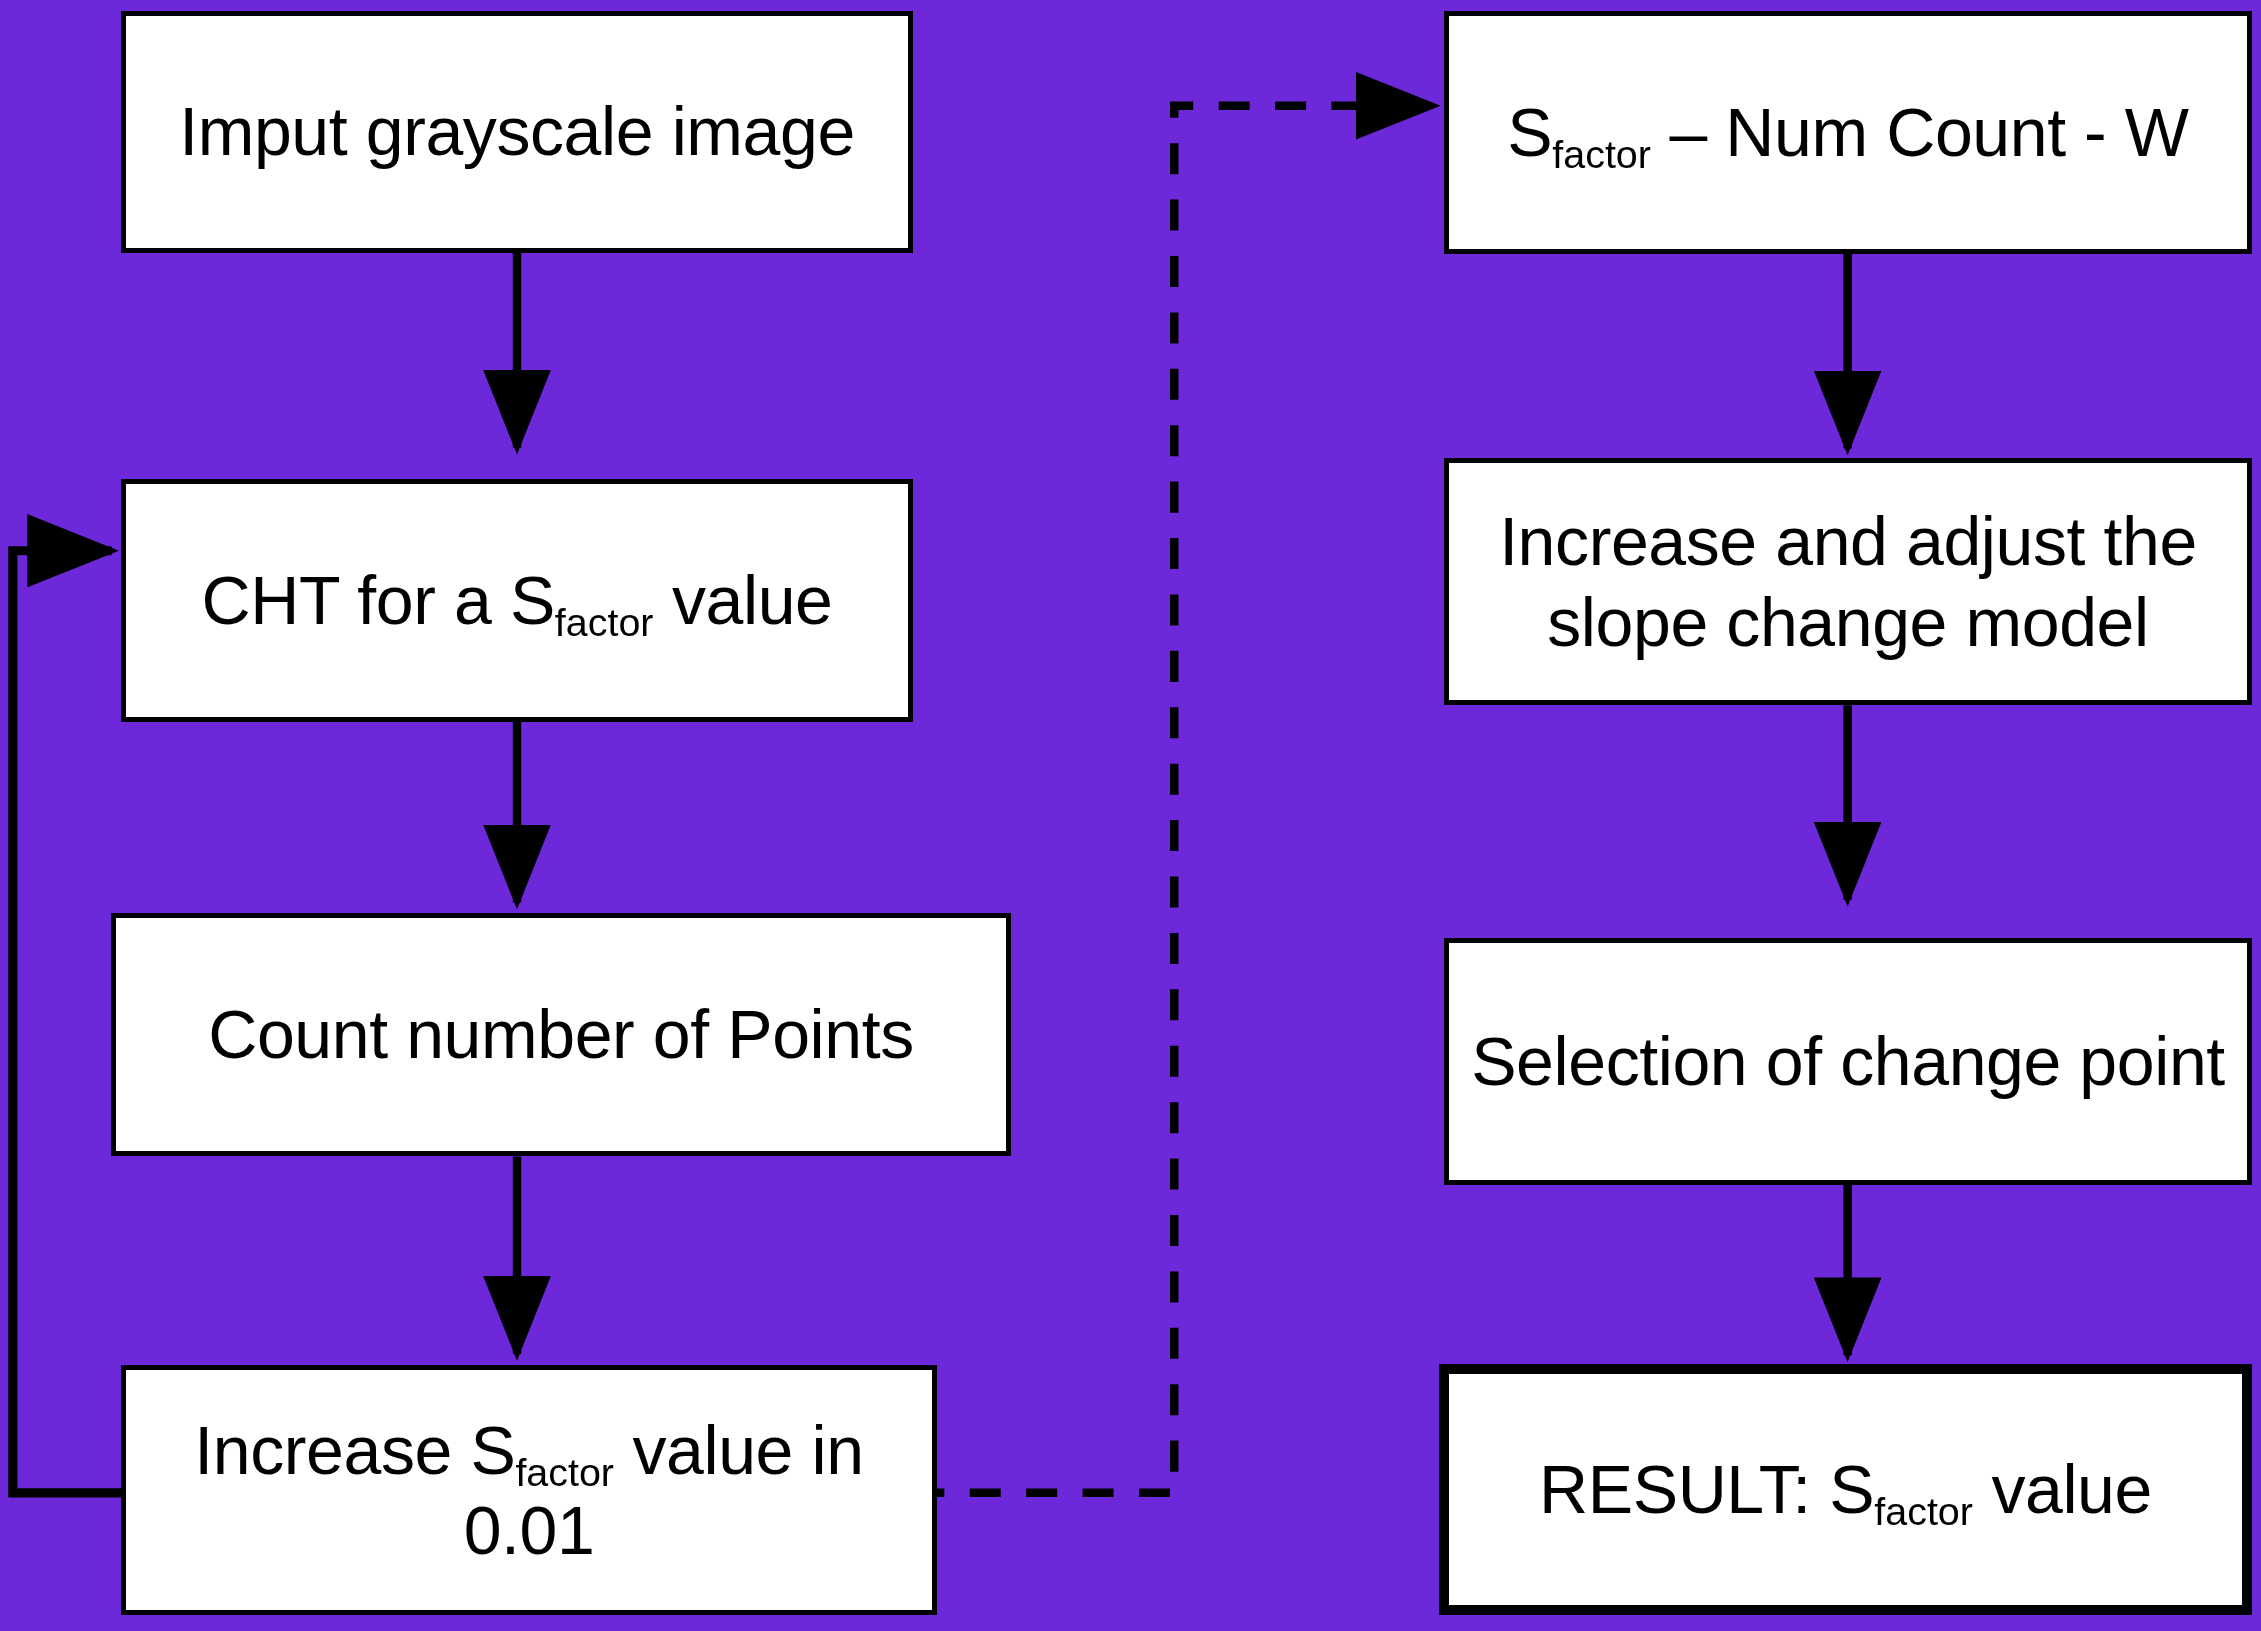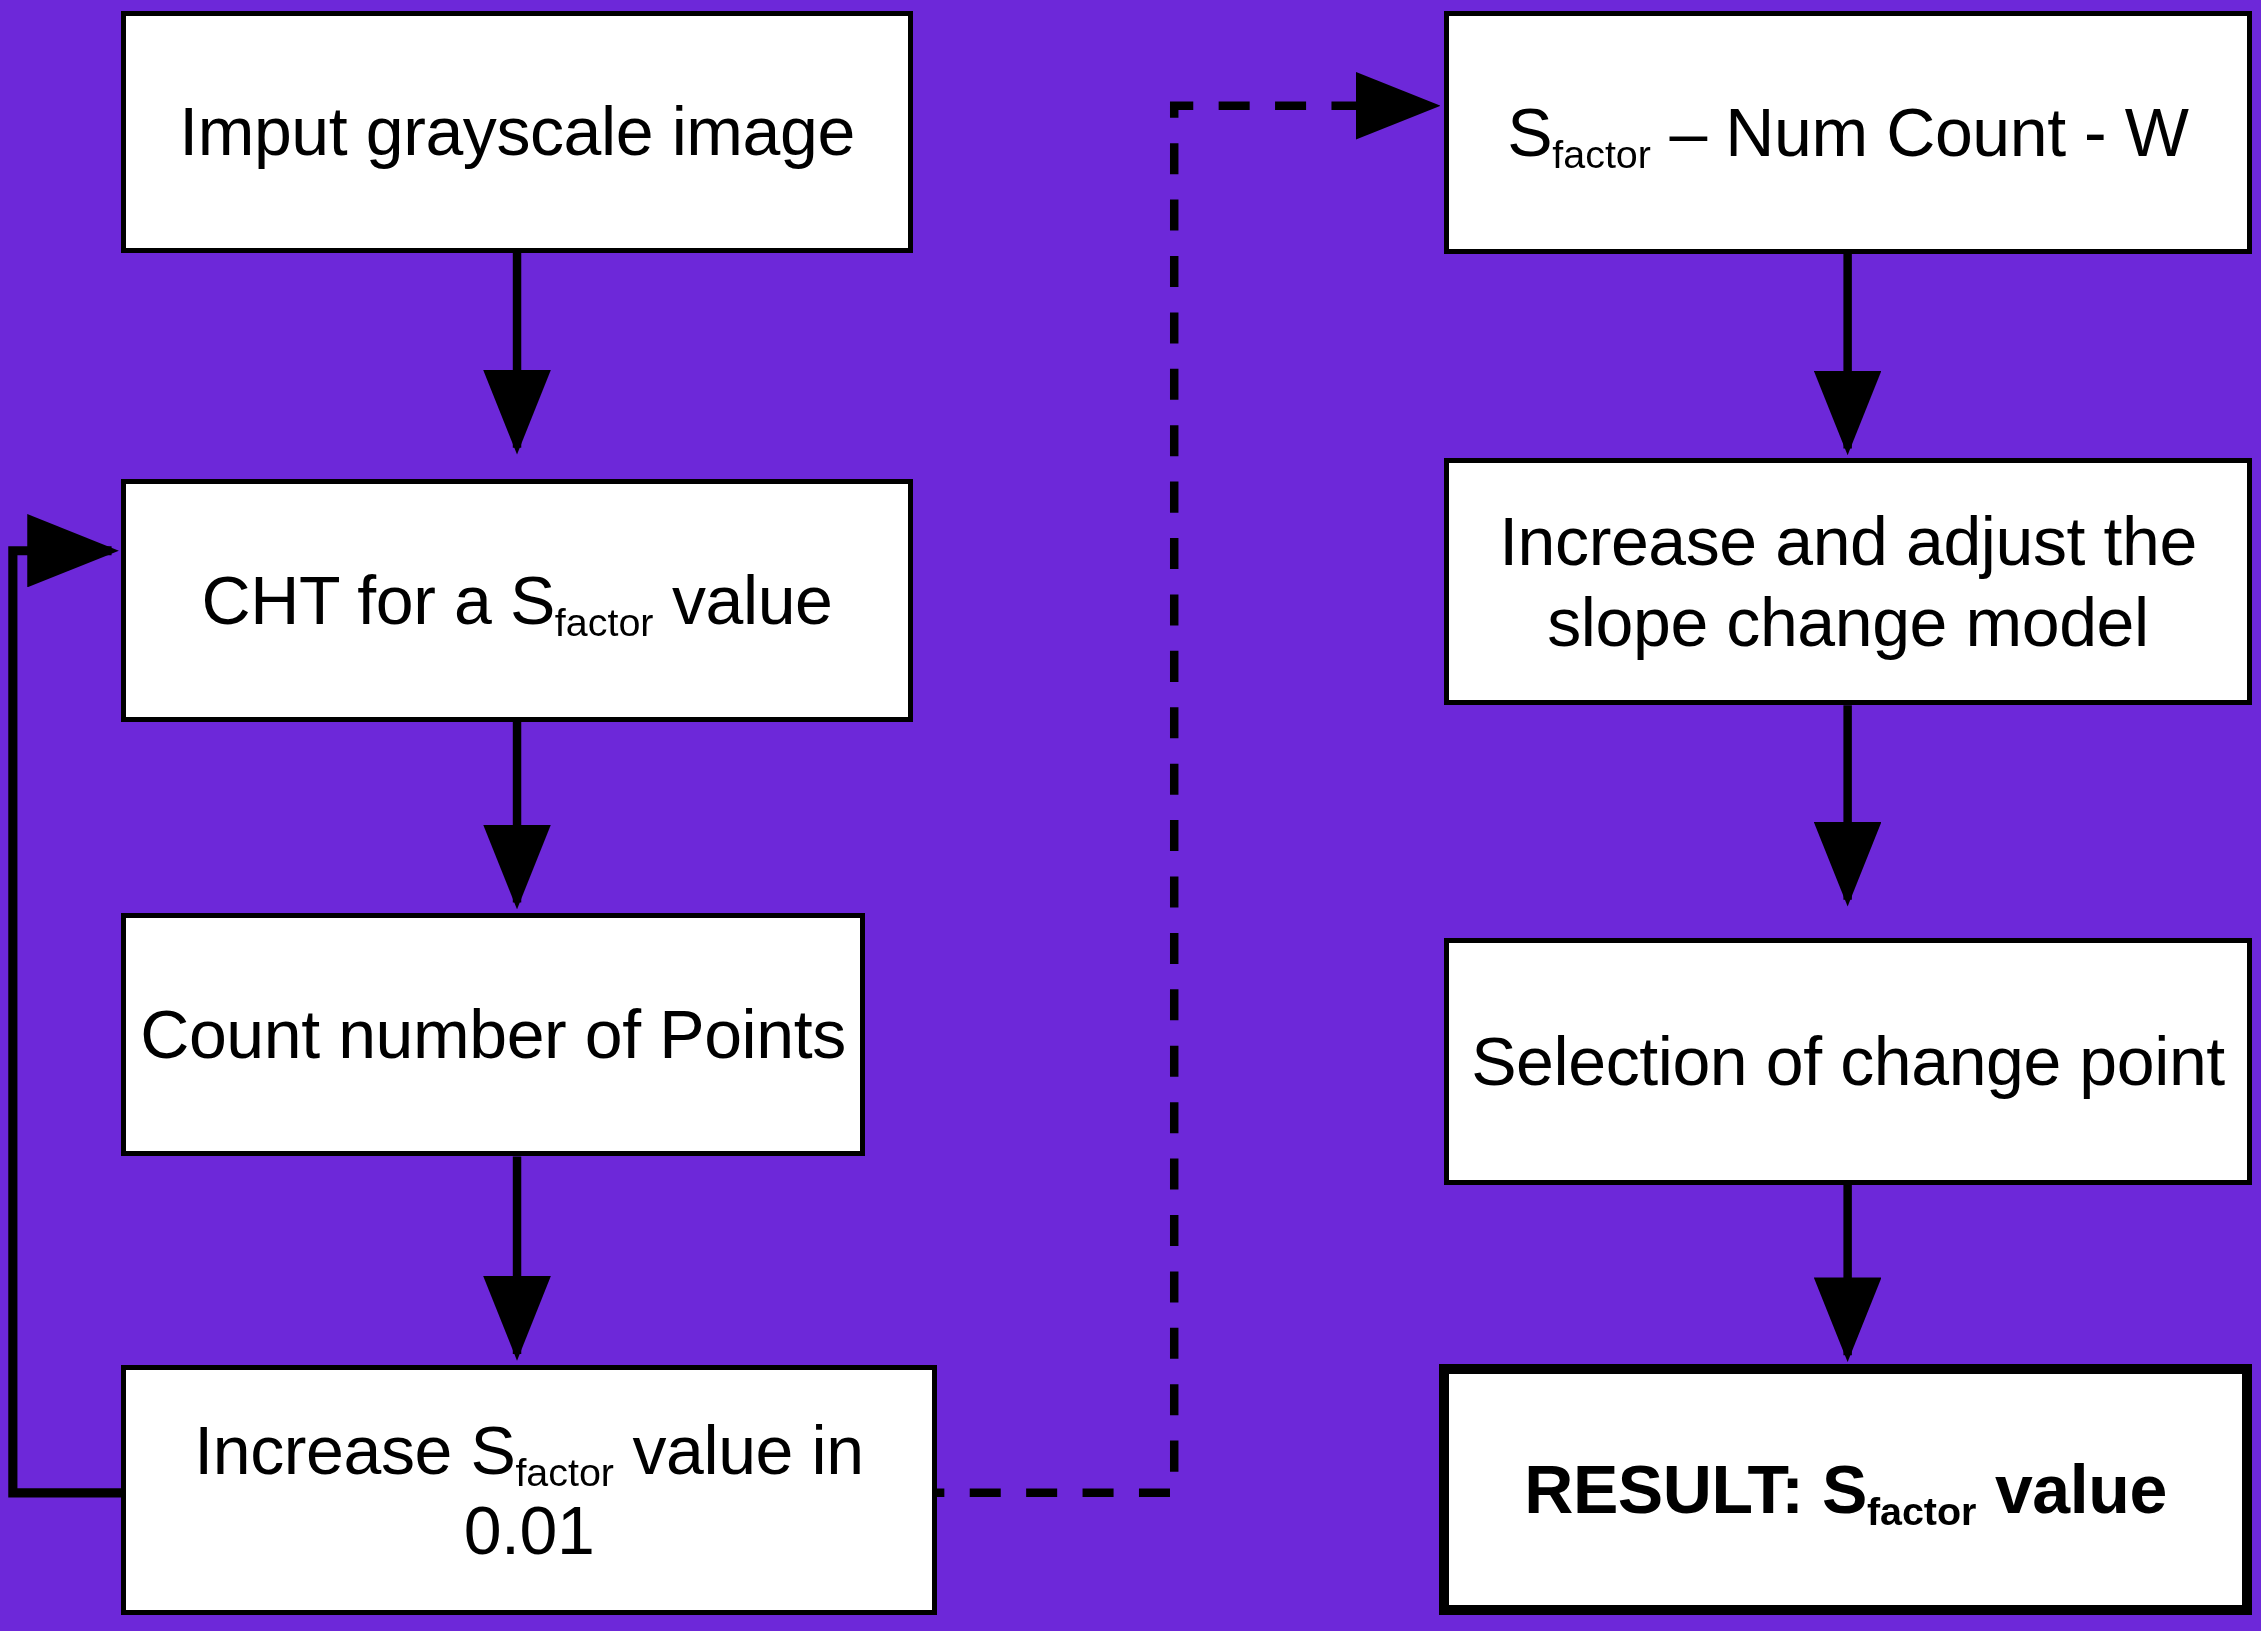--- a/index.html
+++ b/index.html
@@ -30,21 +30,21 @@
     font-size: 68px;
     line-height: 1.18;
     letter-spacing: -0.4px;
     white-space: pre-line;
     padding: 0 14px;
   }
   .node.result {
     border-width: 10px;
   }
   .node.result .label {
-    font-weight: bold;
+    font-weight: normal;
   }
   sub {
     font-size: 0.58em;
     vertical-align: baseline;
     position: relative;
     top: 0.30em;
     letter-spacing: 0;
   }
   
   #edges {
@@ -89,21 +89,21 @@
   </svg>
 
   <div class="node" style="left:121px; top:10.6px; width:792px; height:242px;">
     <span class="label">Imput grayscale image</span>
   </div>
 
   <div class="node" style="left:121px; top:479px; width:792px; height:243px;">
     <span class="label"><span>CHT for a S</span><sub>factor</sub><span> value</span></span>
   </div>
 
-  <div class="node" style="left:121px; top:913px; width:744px; height:243px;">
+  <div class="node" style="left:111px; top:913px; width:900px; height:243px;">
     <span class="label">Count number of Points</span>
   </div>
 
   <div class="node" style="left:121px; top:1365px; width:816px; height:250px;">
     <span class="label"><span>Increase S</span><sub>factor</sub><span> value in 0.01</span></span>
   </div>
 
   <div class="node" style="left:1444px; top:10.6px; width:808px; height:243px;">
     <span class="label"><span>S</span><sub>factor</sub><span> – Num Count - W</span></span>
   </div>

